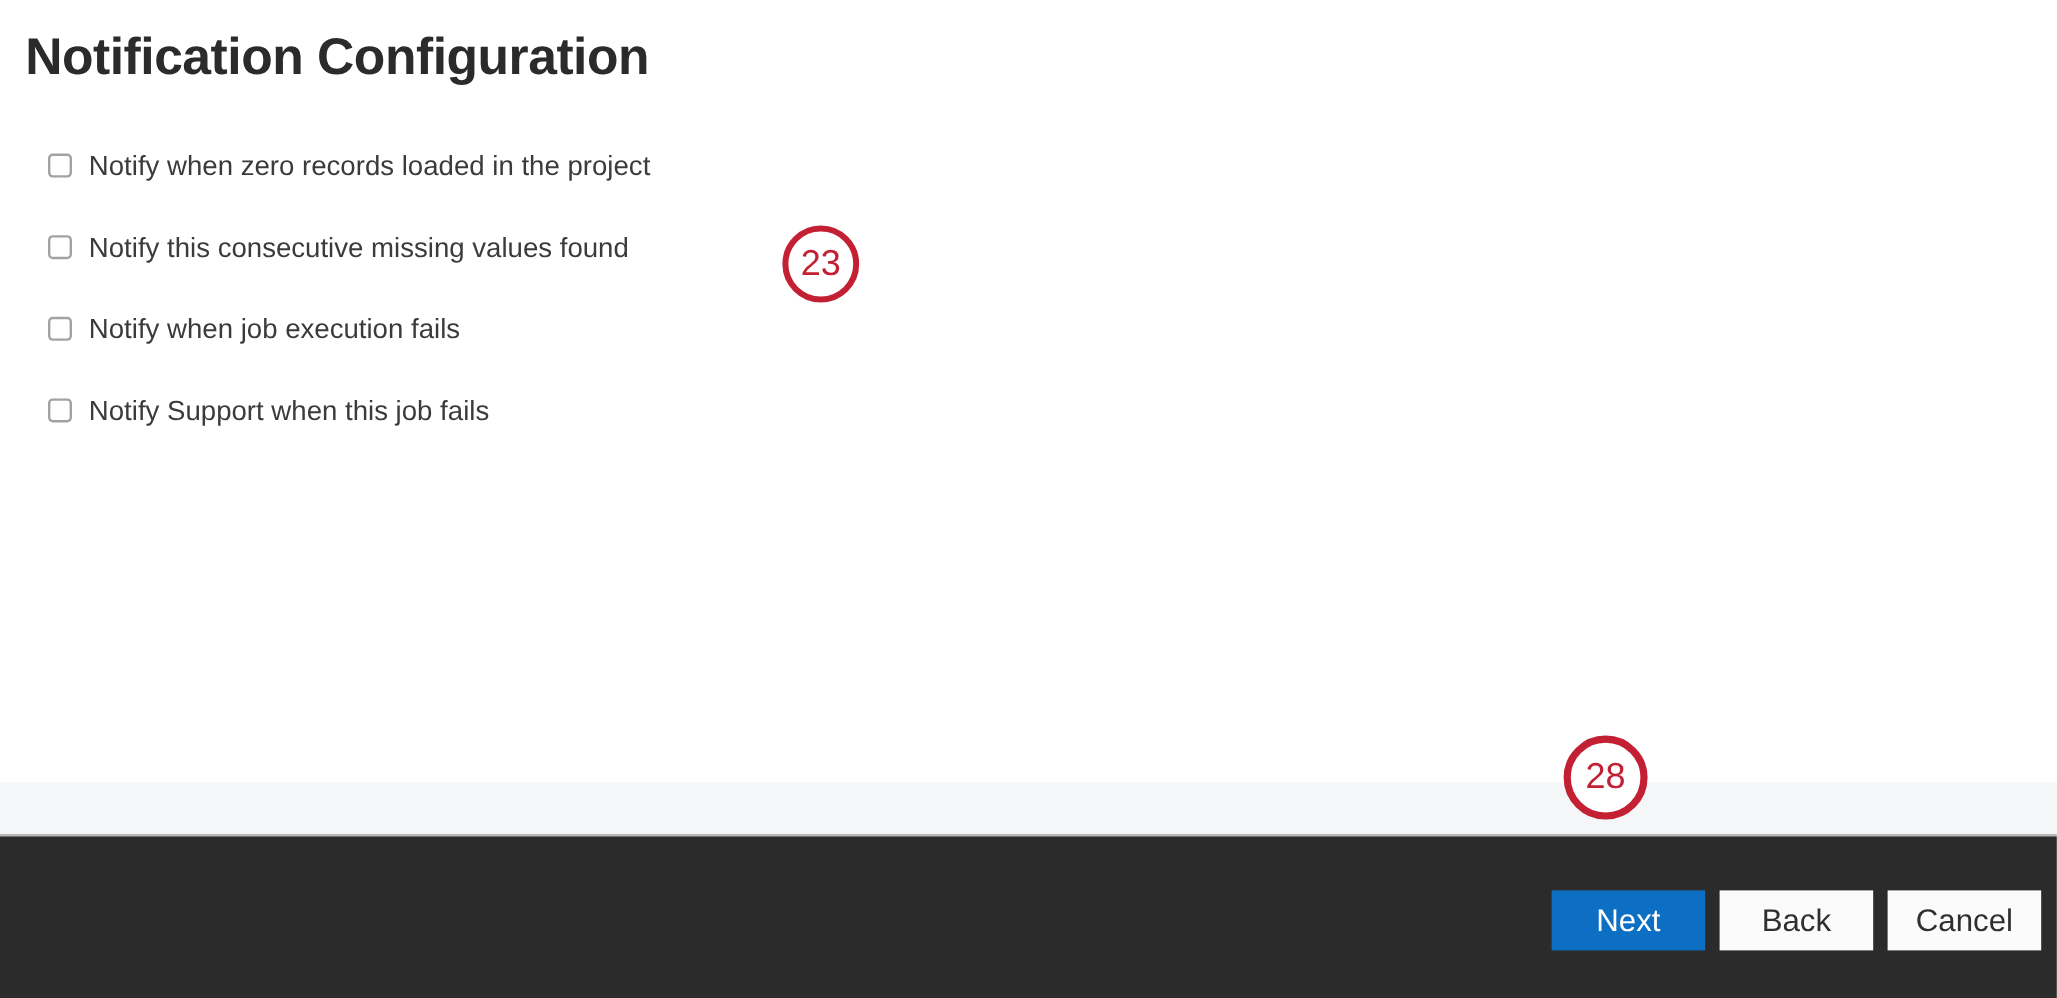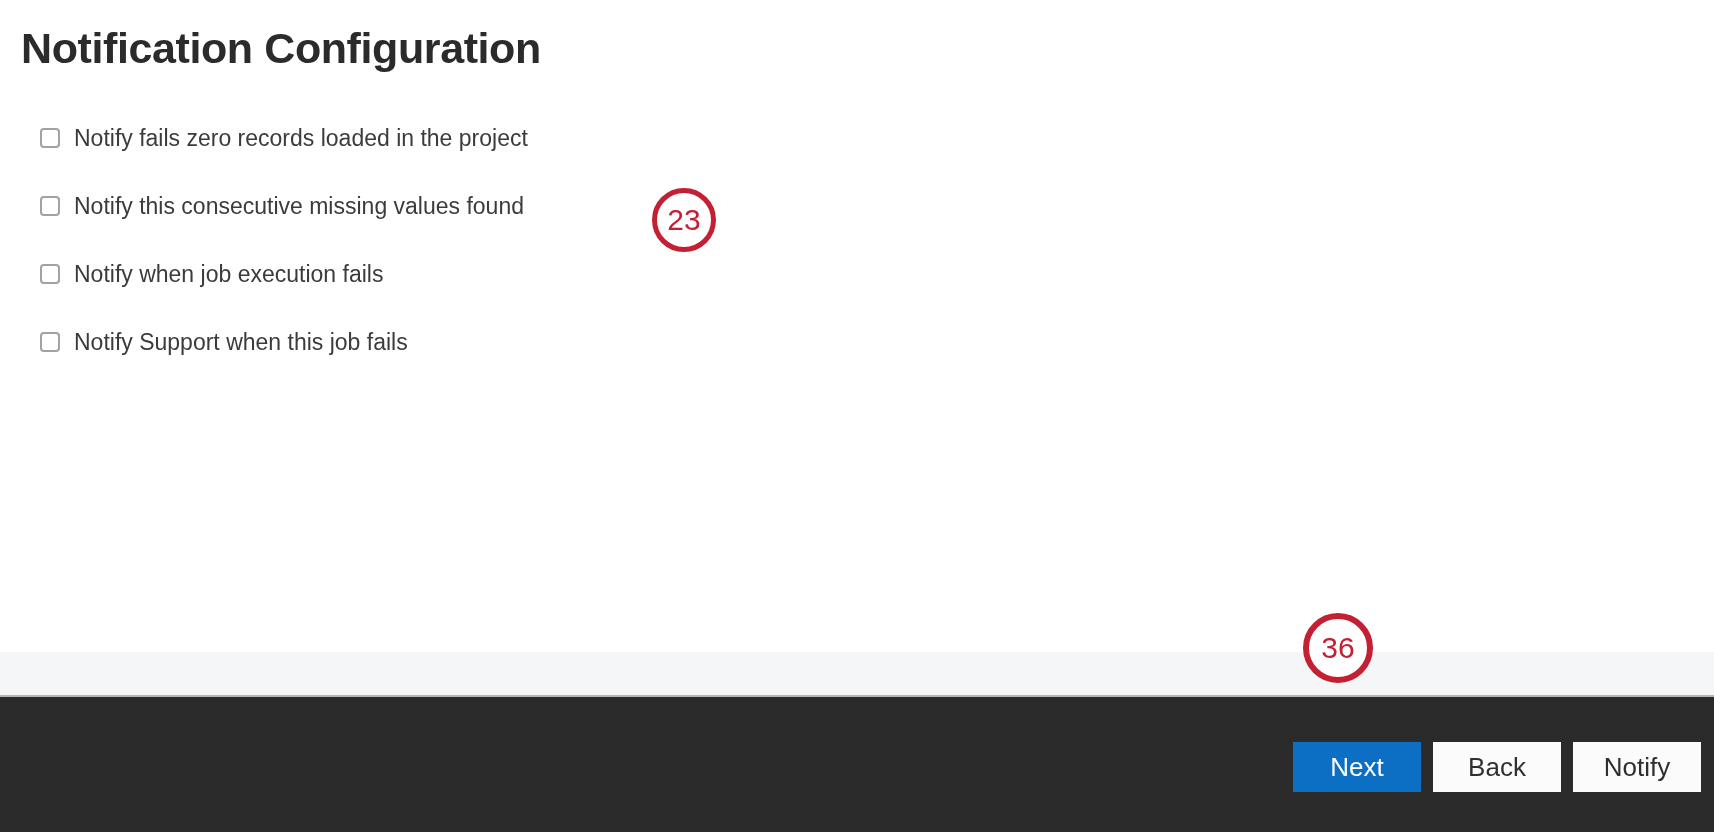--- a/index.html
+++ b/index.html
@@ -171,21 +171,21 @@
 <div id="app">
 
   <div class="content-panel">
 
     <div class="page-title">Notification Configuration</div>
 
     <div class="checkbox-list">
 
       <div class="checkbox-row">
         <span class="checkbox-box"></span>
-        <span class="checkbox-label">Notify fails zero records loaded in the project</span>
+        <span class="checkbox-label">Notify when zero records loaded in the project</span>
       </div>
 
       <div class="checkbox-row">
         <span class="checkbox-box"></span>
         <span class="checkbox-label">Notify this consecutive missing values found</span>
       </div>
 
       <div class="checkbox-row">
         <span class="checkbox-box"></span>
         <span class="checkbox-label">Notify when job execution fails</span>
@@ -200,21 +200,21 @@
 
     </div>
   </div>
 
   <div class="separator-strip"></div>
 
   <div class="footer-bar">
     <div class="footer-buttons">
       <button class="btn btn-primary">Next</button>
       <button class="btn btn-secondary">Back</button>
-      <button class="btn btn-secondary btn-last">Notify</button>
+      <button class="btn btn-secondary btn-last">Cancel</button>
     </div>
   </div>
 
   <div class="annotation-badge badge-23">23</div>
 
-  <div class="annotation-badge badge-24">36</div>
+  <div class="annotation-badge badge-24">28</div>
 
 </div>
 
 </body></html>

